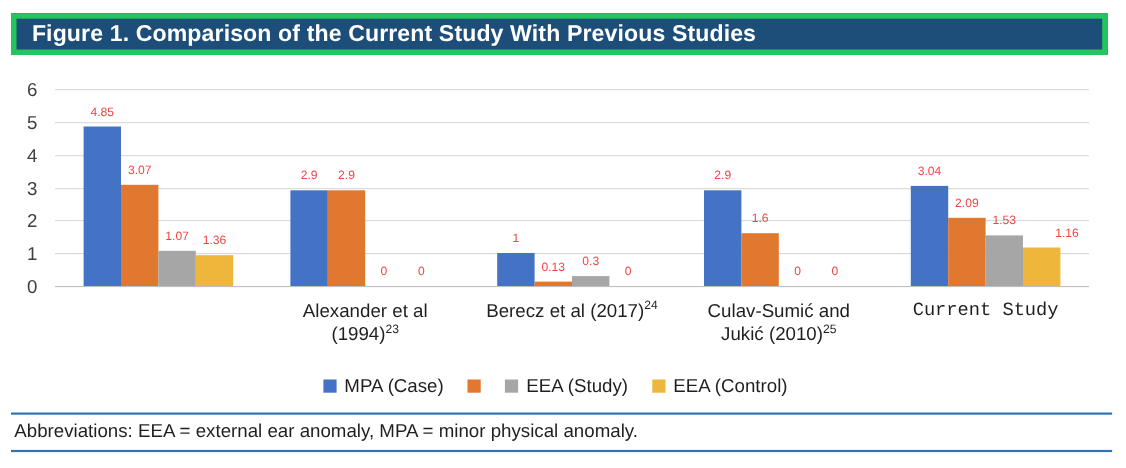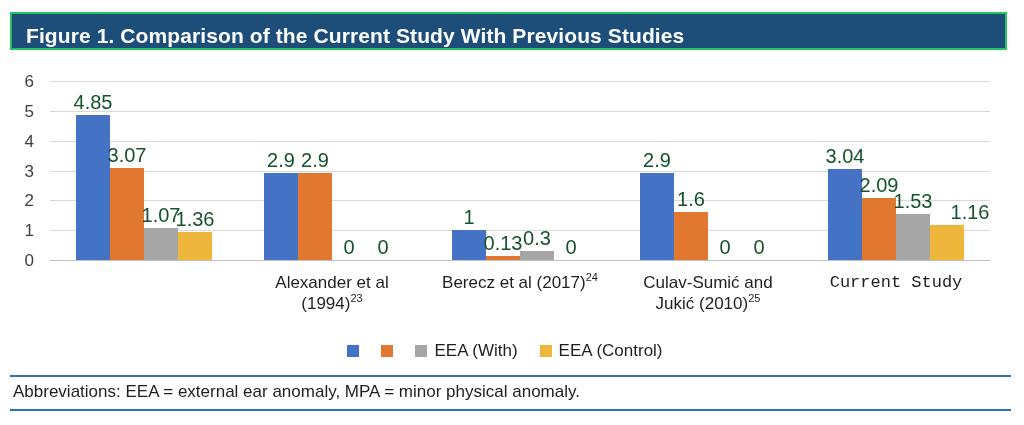--- a/index.html
+++ b/index.html
@@ -11,24 +11,24 @@
     font-family: "Liberation Sans", sans-serif;
     overflow: hidden;
   }
   
   .banner {
     position: absolute;
     left: 10px; top: 12px;
     width: 997px; height: 38px;
     background: var(--banner, #1C4E79);
     display: flex;
-    align-items: flex-end;
+    align-items: center;
     box-sizing: border-box;
     padding-left: 14px;
-    border: 2px solid #22c55e;
+    border: 5px solid #22c55e;
   }
   .banner-title {
     color: #ffffff;
     font-size: 21px;
     font-weight: bold;
     letter-spacing: 0.1px;
     white-space: nowrap;
   }
   
   #chart { position: absolute; left: 0; top: 0; width: 1024px; height: 425px; }
@@ -39,23 +39,23 @@
     width: 26px;
     text-align: right;
     font-size: 17px;
     color: #404040;
     line-height: 17px;
   }
   .bar { position: absolute; }
   .bar-value-label {
     position: absolute;
     transform: translateX(-50%);
-    font-size: 20px;
+    font-size: 11px;
     line-height: 19px;
-    color: #14532d;
+    color: #ef4444;
     white-space: nowrap;
   }
   .x-cat-label {
     position: absolute;
     text-align: center;
     font-size: 17px;
     line-height: 21px;
     color: #1f1f1f;
   }
   .x-cat-label sup { font-size: 11px; line-height: 0; }
@@ -161,27 +161,28 @@
       <div class="bar" style="left: 930px; width: 34px; top: 225px; height: 35px; background: rgb(238, 182, 58);"></div>
       <div class="bar-value-label" style="left: 947px; top: 203px; margin-left: 23px;">1.16</div>
       <div class="x-cat-label" style="left: 792px; width: 208px; top: 272px; font-family: Liberation Mono, monospace;">
         <div>Current Study</div>
       </div>
     </div>
 
   <div class="legend" id="legend">
       <div class="legend-item">
         <span class="legend-swatch" style="background: rgb(68, 114, 196);"></span>
+        <span class="legend-label">MPA (Case)</span>
       </div>
       <div class="legend-item">
         <span class="legend-swatch" style="background: rgb(224, 120, 47);"></span>
       </div>
       <div class="legend-item">
         <span class="legend-swatch" style="background: rgb(166, 166, 166);"></span>
-        <span class="legend-label">EEA (With)</span>
+        <span class="legend-label">EEA (Study)</span>
       </div>
       <div class="legend-item">
         <span class="legend-swatch" style="background: rgb(238, 182, 58);"></span>
         <span class="legend-label">EEA (Control)</span>
       </div>
     </div>
 
   <div class="rule rule-top"></div>
   <div class="footnote">Abbreviations: EEA = external ear anomaly, MPA = minor physical anomaly.</div>
   <div class="rule rule-bottom"></div>

